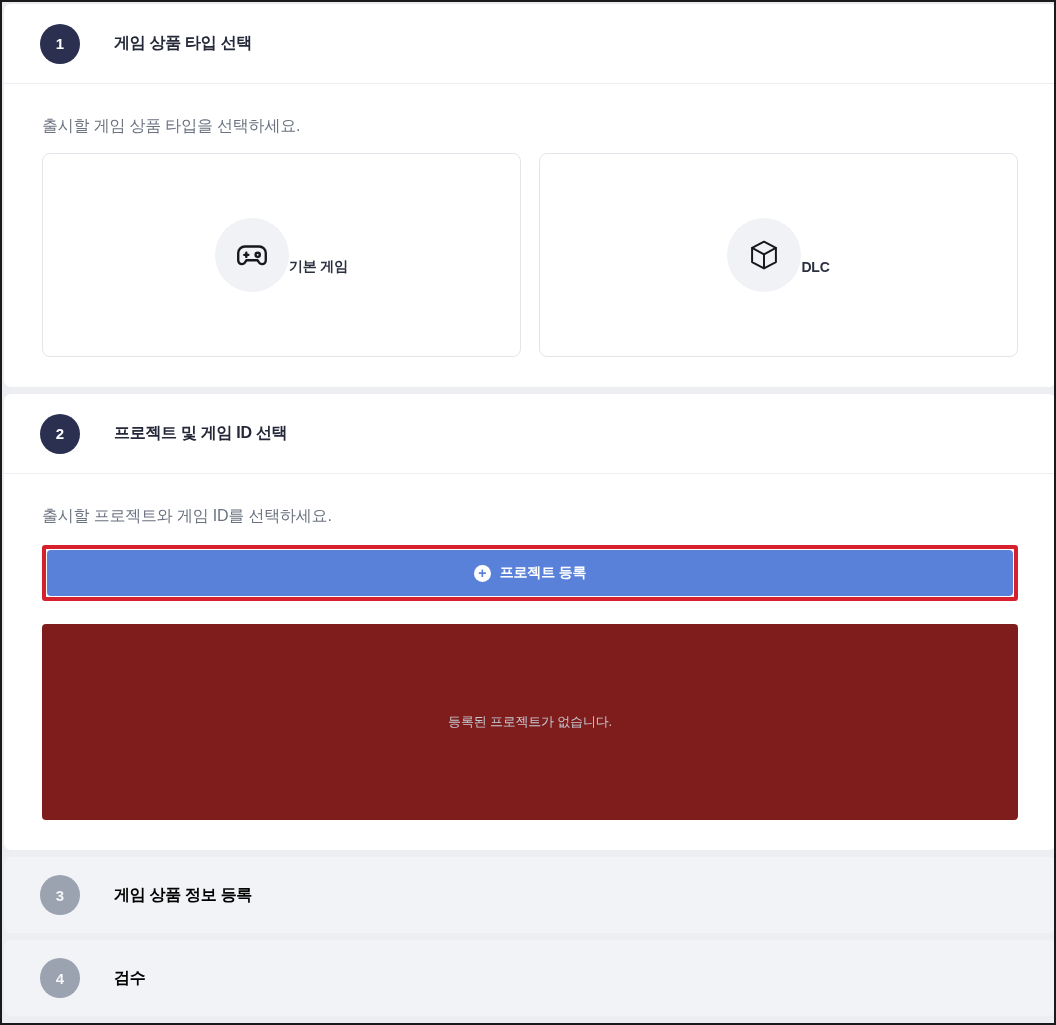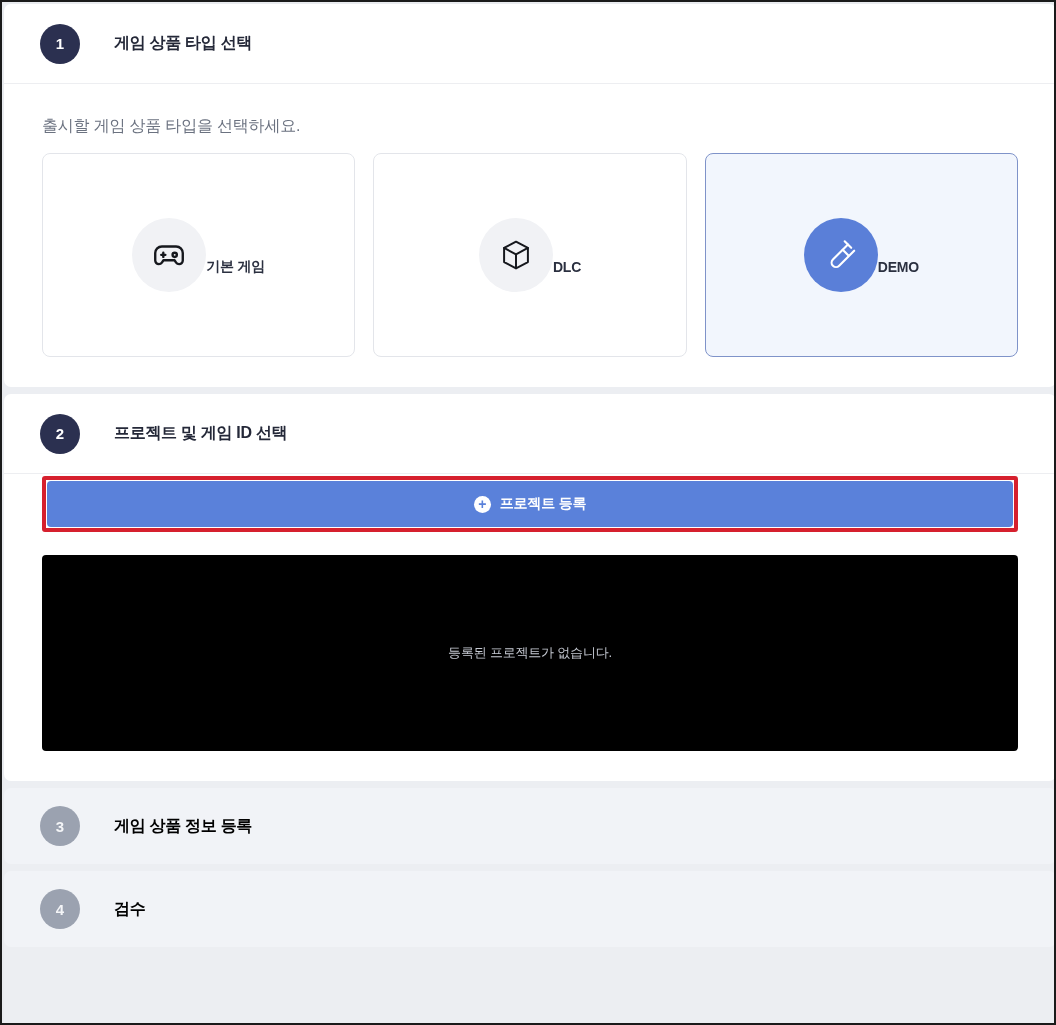--- a/index.html
+++ b/index.html
@@ -174,21 +174,21 @@
     display: flex;
     align-items: center;
     justify-content: center;
     flex: none;
   }
 
   
   .empty-area {
     margin-top: 23px;
     height: 196px;
-    background: #000000;
+    background: #7f1d1d;
     border-radius: 4px;
     display: flex;
     align-items: center;
     justify-content: center;
   }
   .empty-text {
     font-size: 13px;
     color: #c6cad3;
     letter-spacing: -0.2px;
   }
@@ -227,41 +227,32 @@
           <div class="type-icon-circle">
             <svg width="34" height="34" viewBox="0 0 24 24" fill="none" stroke="#16181d" stroke-width="1.4" stroke-linecap="round" stroke-linejoin="round">
               <path d="M12 2.6 20.4 7v10L12 21.4 3.6 17V7Z"></path>
               <path d="M3.6 7 12 11.6 20.4 7"></path>
               <path d="M12 11.6v9.8"></path>
             </svg>
           </div>
           <div class="type-label">DLC</div>
         </div>
 
-        <div class="type-card selected">
-          <div class="type-icon-circle">
-            <svg width="34" height="34" viewBox="0 0 24 24" fill="none" stroke="#ffffff" stroke-width="1.5" stroke-linecap="round" stroke-linejoin="round">
-              <path d="M16.9 4.6 6.3 15.2a3.1 3.1 0 0 0 4.4 4.4L21.3 9"></path>
-              <path d="M14.6 2.3 19.2 6.9"></path>
-              <path d="M13.2 8.3 17.1 12.2"></path>
-            </svg>
-          </div>
-          <div class="type-label">DEMO</div>
-        </div>
 
       </div>
     </div>
   </section>
 
   <section class="panel open">
     <div class="panel-head">
       <div class="step-badge">2</div>
       <div class="step-title">프로젝트 및 게임 ID 선택</div>
     </div>
     <div class="panel-body">
+      <div class="helper-text">출시할 프로젝트와 게임 ID를 선택하세요.</div>
 
       <div class="highlight-box">
         <button class="register-btn">
           <span class="plus-icon">+</span>
           <span>프로젝트 등록</span>
         </button>
       </div>
 
       <div class="empty-area">
         <div class="empty-text">등록된 프로젝트가 없습니다.</div>

